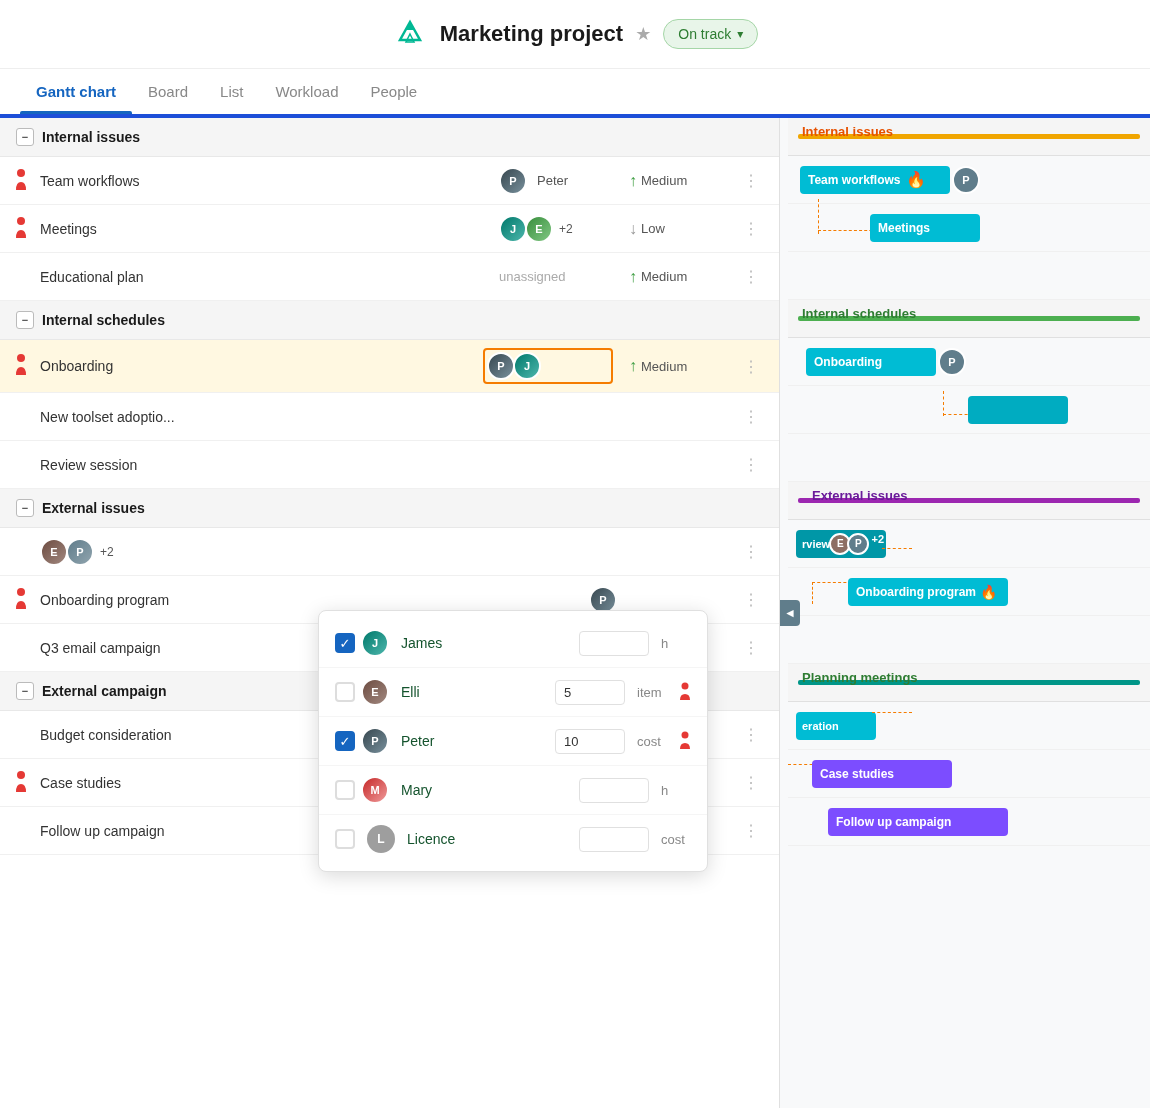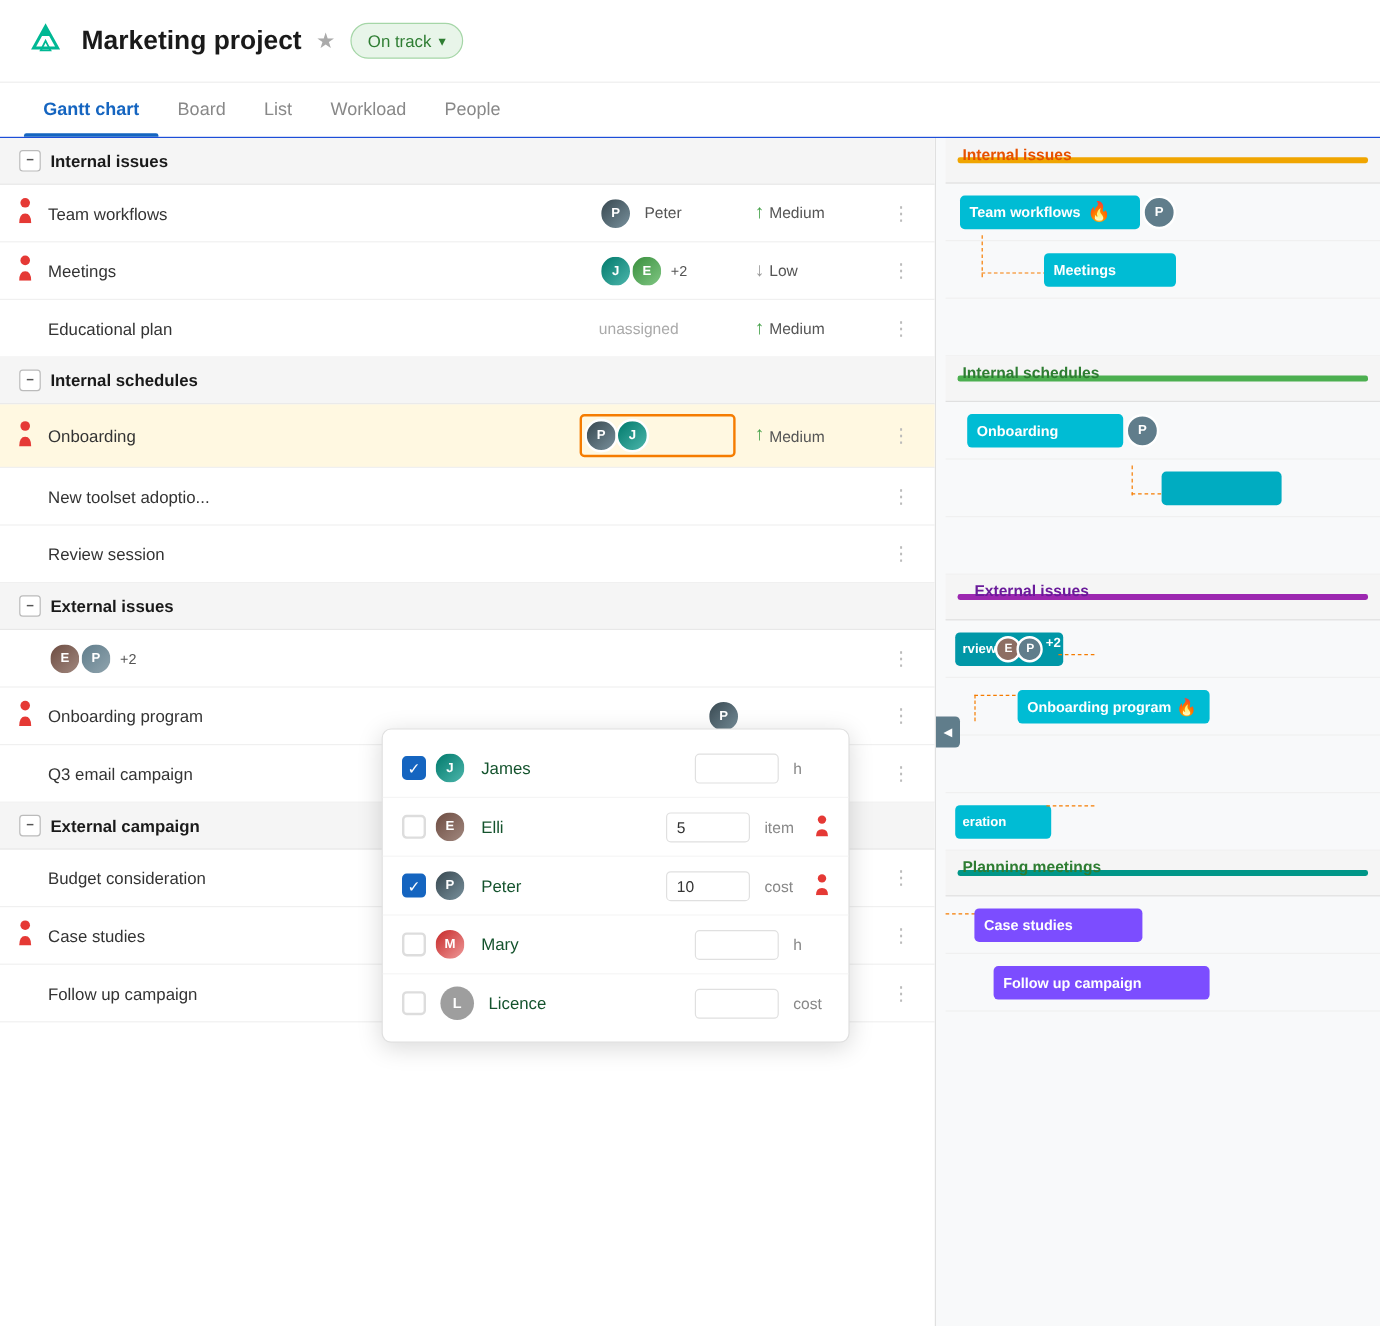--- a/index.html
+++ b/index.html
@@ -1,27 +1,27 @@
 <!DOCTYPE html>
 <html><head>
   <meta charset="utf-8">
   <style>
     * { box-sizing: border-box; margin: 0; padding: 0; }
     body { font-family: -apple-system, BlinkMacSystemFont, 'Segoe UI', sans-serif; background: #fff; font-size: 14px; overflow: hidden; width: 1150px; height: 1120px; }
 
     
-    .header { display: flex; align-items: center; padding: 16px 20px; gap: 12px; border-bottom: 1px solid #eee; }
+    .header { display: flex; align-items: center; padding: 16px 20px; gap: 12px; border-bottom: 1px solid #eee; justify-content: center; }
     .logo { width: 36px; height: 36px; }
     .project-title { font-size: 22px; font-weight: 700; color: #1a1a1a; }
     .star-icon { color: #aaa; font-size: 18px; cursor: pointer; }
     .status-badge { background: #e8f5e9; color: #2e7d32; border: 1px solid #a5d6a7; border-radius: 20px; padding: 6px 14px; display: flex; align-items: center; gap: 6px; font-size: 14px; font-weight: 500; cursor: pointer; }
     .status-badge .chevron { font-size: 12px; color: #2e7d32; }
 
     
-    .nav-tabs { display: flex; align-items: center; padding: 0 20px; border-bottom: 1px solid #1d4ed8; gap: 0; }
+    .nav-tabs { display: flex; align-items: center; padding: 0 20px; border-bottom: 4px solid #1d4ed8; gap: 0; }
     .nav-tab { padding: 14px 16px; font-size: 15px; color: #888; cursor: pointer; position: relative; text-decoration: none; }
     .nav-tab.active { color: #1565c0; font-weight: 600; }
     .nav-tab.active::after { content: ''; position: absolute; bottom: 0; left: 0; right: 0; height: 3px; background: #1565c0; border-radius: 2px 2px 0 0; }
 
     
     .main { display: flex; height: calc(1120px - 130px); }
 
     
     .left-panel { width: 780px; overflow-y: auto; border-right: 1px solid #e0e0e0; position: relative; }
 
@@ -434,31 +434,31 @@
         <div style="position:absolute; left:24px; top:14px; width:1px; height:22px; border-left:1px dashed #f57c00;"></div>
         <div style="position:absolute; left:24px; top:14px; width:50px; border-top:1px dashed #f57c00;"></div>
         <div style="position:absolute; left:60px; width:160px; height:28px; background:#00bcd4; border-radius:4px; display:flex; align-items:center; padding:0 8px; color:#fff; font-size:12px; font-weight:600;">
           <span>Onboarding program</span>
           <span style="margin-left:4px; font-size:14px;">🔥</span>
         </div>
       </div>
 
       <div style="height:48px; border-bottom:1px solid #f0f0f0;"></div>
 
-      <div style="height:48px; position:relative; border-bottom:1px solid #f0f0f0; display:flex; align-items:center;">
-        <div style="position:absolute; left:8px; width:80px; height:28px; background:#00bcd4; border-radius:4px; display:flex; align-items:center; padding:0 6px; color:#fff; font-size:11px; font-weight:600; overflow:hidden;">eration</div>
-        <div style="position:absolute; left:84px; top:10px; width:40px; border-top:1px dashed #f57c00;"></div>
-      </div>
-
       <div style="height:38px; background:#f5f5f5; display:flex; align-items:center; border-bottom:1px solid #e0e0e0; position:relative;">
         <div style="position:absolute; top:6px; left:14px; font-weight:700; font-size:13px; color:#2e7d32;">Planning meetings</div>
         <div style="width:100%; height:5px; background:#009688; margin:0 10px; border-radius:2px;"></div>
       </div>
 
       <div style="height:48px; position:relative; border-bottom:1px solid #f0f0f0; display:flex; align-items:center;">
+        <div style="position:absolute; left:8px; width:80px; height:28px; background:#00bcd4; border-radius:4px; display:flex; align-items:center; padding:0 6px; color:#fff; font-size:11px; font-weight:600; overflow:hidden;">eration</div>
+        <div style="position:absolute; left:84px; top:10px; width:40px; border-top:1px dashed #f57c00;"></div>
+      </div>
+
+      <div style="height:48px; position:relative; border-bottom:1px solid #f0f0f0; display:flex; align-items:center;">
         <div style="position:absolute; left:0; top:14px; width:30px; border-top:1px dashed #f57c00;"></div>
         <div style="position:absolute; left:24px; width:140px; height:28px; background:#7c4dff; border-radius:4px; display:flex; align-items:center; padding:0 8px; color:#fff; font-size:12px; font-weight:600;">
           <span>Case studies</span>
         </div>
       </div>
 
       <div style="height:48px; position:relative; border-bottom:1px solid #f0f0f0; display:flex; align-items:center;">
         <div style="position:absolute; left:40px; width:180px; height:28px; background:#7c4dff; border-radius:4px; display:flex; align-items:center; padding:0 8px; color:#fff; font-size:12px; font-weight:600;">
           <span>Follow up campaign</span>
         </div>

